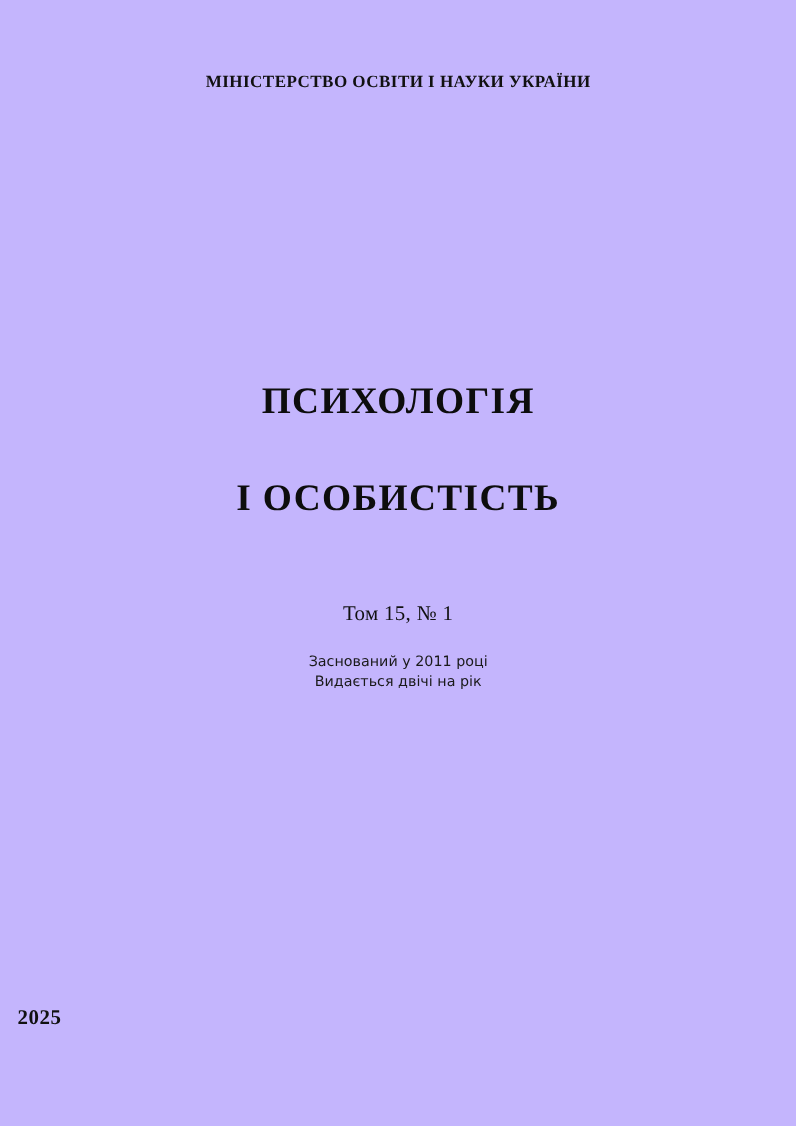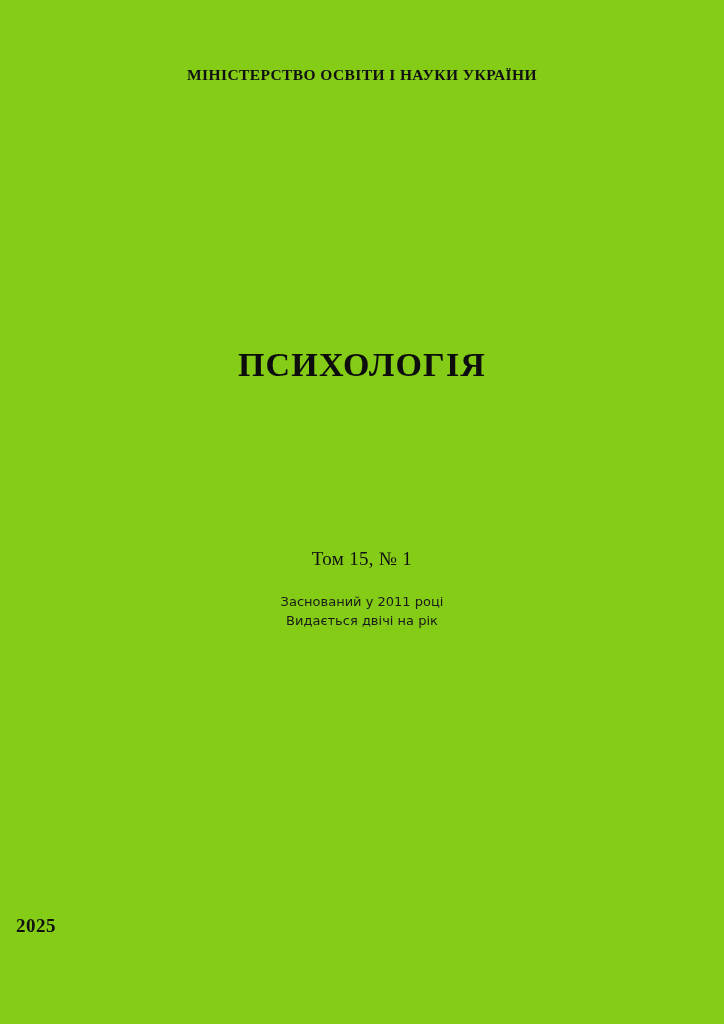--- a/index.html
+++ b/index.html
@@ -5,21 +5,21 @@
   html, body {
     margin: 0;
     padding: 0;
     background: #ffffff;
   }
   .page {
     position: relative;
     width: 724px;
     height: 1024px;
     margin: 0 auto;
-    background: #84cc16;
+    background: #c4b5fd;
     overflow: hidden;
     font-family: "Liberation Serif", serif;
     color: #111111;
   }
 
   .ministry {
     position: absolute;
     top: 66px;
     left: 0;
     right: 0;
@@ -91,20 +91,21 @@
 </style>
 </head>
 <body>
 
 <div class="page">
 
   <div class="ministry">МІНІСТЕРСТВО ОСВІТИ І НАУКИ УКРАЇНИ</div>
 
   <div class="title-block">
     <div class="title-line">ПСИХОЛОГІЯ</div>
+    <div class="title-line">І ОСОБИСТІСТЬ</div>
   </div>
 
   <div class="volume">Том 15, № 1</div>
 
   <div class="sub-block">
     <span class="sub-line">Заснований у 2011 році</span>
     <span class="sub-line">Видається двічі на рік</span>
   </div>
 
   <div class="year">2025</div>

